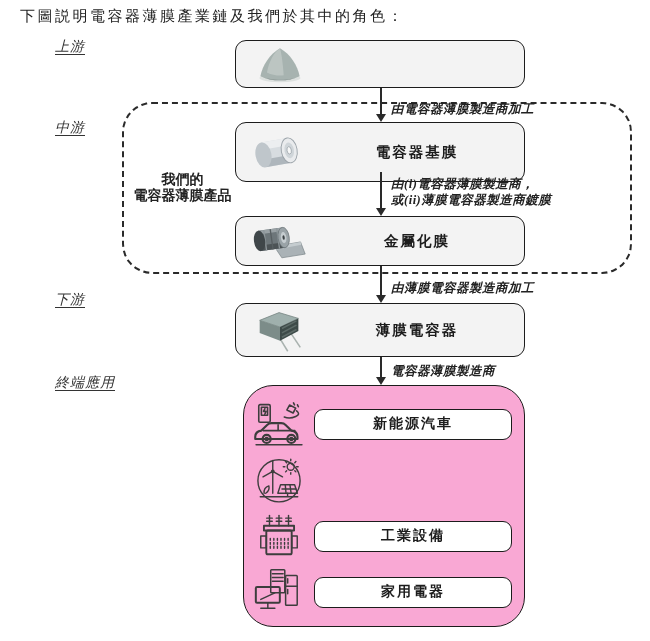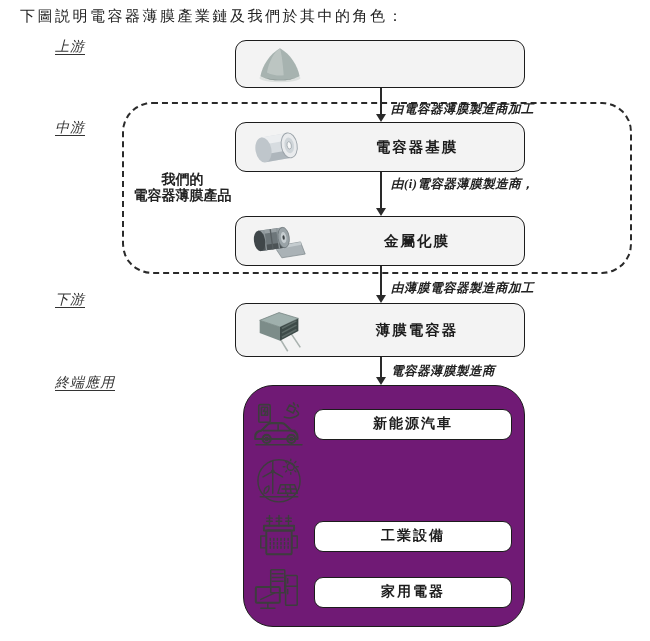--- a/index.html
+++ b/index.html
@@ -21,42 +21,42 @@
   .our-products{position:absolute;left:120px;top:172px;width:125px;text-align:center;
                 font-weight:bold;font-size:14px;line-height:16px;color:#222;}
 
   .node{position:absolute;left:235px;width:290px;background:#f3f3f3;
         border:1.6px solid #1c1c1c;border-radius:11px;display:flex;align-items:center;
         box-sizing:border-box;}
   .node .img-zone{width:88px;display:flex;justify-content:center;align-items:center;flex:0 0 88px;}
   .node .node-label{flex:1;text-align:center;font-weight:bold;font-size:14.5px;
                     letter-spacing:2px;padding-right:14px;}
   #node-polypropylene{top:40px;height:48px;}
-  #node-basefilm{top:122px;height:50px;align-items:center;}
+  #node-basefilm{top:122px;height:60px;align-items:center;}
   #node-metallized{top:216px;height:50px;}
   #node-filmcap{top:303px;height:54px;}
 
   .arrow-line{position:absolute;left:380px;width:1.6px;background:#2a2a2a;}
   .arrow-head{position:absolute;left:375.5px;width:0;height:0;
               border-left:5.5px solid transparent;border-right:5.5px solid transparent;
               border-top:8px solid #2a2a2a;}
   #aline1{top:88px;height:26px;}  #ahead1{top:114px;}
   #aline2{top:172px;height:36px;} #ahead2{top:208px;}
   #aline3{top:266px;height:29px;} #ahead3{top:295px;}
   #aline4{top:357px;height:20px;} #ahead4{top:377px;}
 
   .flow-label{position:absolute;left:391px;font-size:12.5px;font-weight:bold;font-style:italic;
               line-height:16px;letter-spacing:0.5px;color:#222;white-space:nowrap;}
   #flabel1{top:101px;}
   #flabel2{top:176px;}
   #flabel3{top:280px;}
   #flabel4{top:363px;}
 
   .end-container{position:absolute;left:243px;top:385px;width:282px;height:242px;
-                 border:1.7px solid #1c1c1c;border-radius:30px;background:#701a75;box-sizing:border-box;}
+                 border:1.7px solid #1c1c1c;border-radius:30px;background:#f9a8d4;box-sizing:border-box;}
   .app-row{position:absolute;left:0;width:282px;height:44px;display:flex;align-items:center;}
   #app-row-0{top:16px;} #app-row-1{top:72px;} #app-row-2{top:128px;} #app-row-3{top:184px;}
   .app-icon{flex:0 0 70px;display:flex;justify-content:center;align-items:center;}
   .app-box{width:198px;height:31px;border:1.6px solid #1c1c1c;border-radius:9px;background:#fff;
            display:flex;align-items:center;justify-content:center;font-weight:bold;font-size:14px;
            letter-spacing:2px;box-sizing:border-box;}
 
   svg{display:block;}
   .sk{fill:none;stroke:#3d3d3d;stroke-width:2.4;stroke-linecap:round;stroke-linejoin:round;}
   .skt{fill:none;stroke:#3d3d3d;stroke-width:1.8;stroke-linecap:round;stroke-linejoin:round;}
@@ -108,20 +108,21 @@
         </g>
       </svg>
     </div>
     <div class="node-label">電容器基膜</div>
   </div>
 
   <div class="arrow-line" id="aline2"></div>
   <div class="arrow-head" id="ahead2"></div>
   <div class="flow-label" id="flabel2">
     <div>由(i)電容器薄膜製造商，</div>
+    <div>或(ii)薄膜電容器製造商鍍膜</div>
   </div>
 
   <div class="node" id="node-metallized">
     <div class="img-zone">
       <svg width="56" height="42" viewBox="0 0 60 44">
         <polygon points="24,28 52,23 57,36 32,40" fill="#aab2b6" stroke="#7e878b" stroke-width="0.8"></polygon>
         <polygon points="24,28 52,23 53,26 26,31" fill="#c5cccf"></polygon>
         <g transform="rotate(-8 22 20)">
           <rect x="8" y="9" width="26" height="22" fill="#6d767a"></rect>
           <path d="M8 9 h26 v4 h-26 z" fill="#99a1a5"></path>

